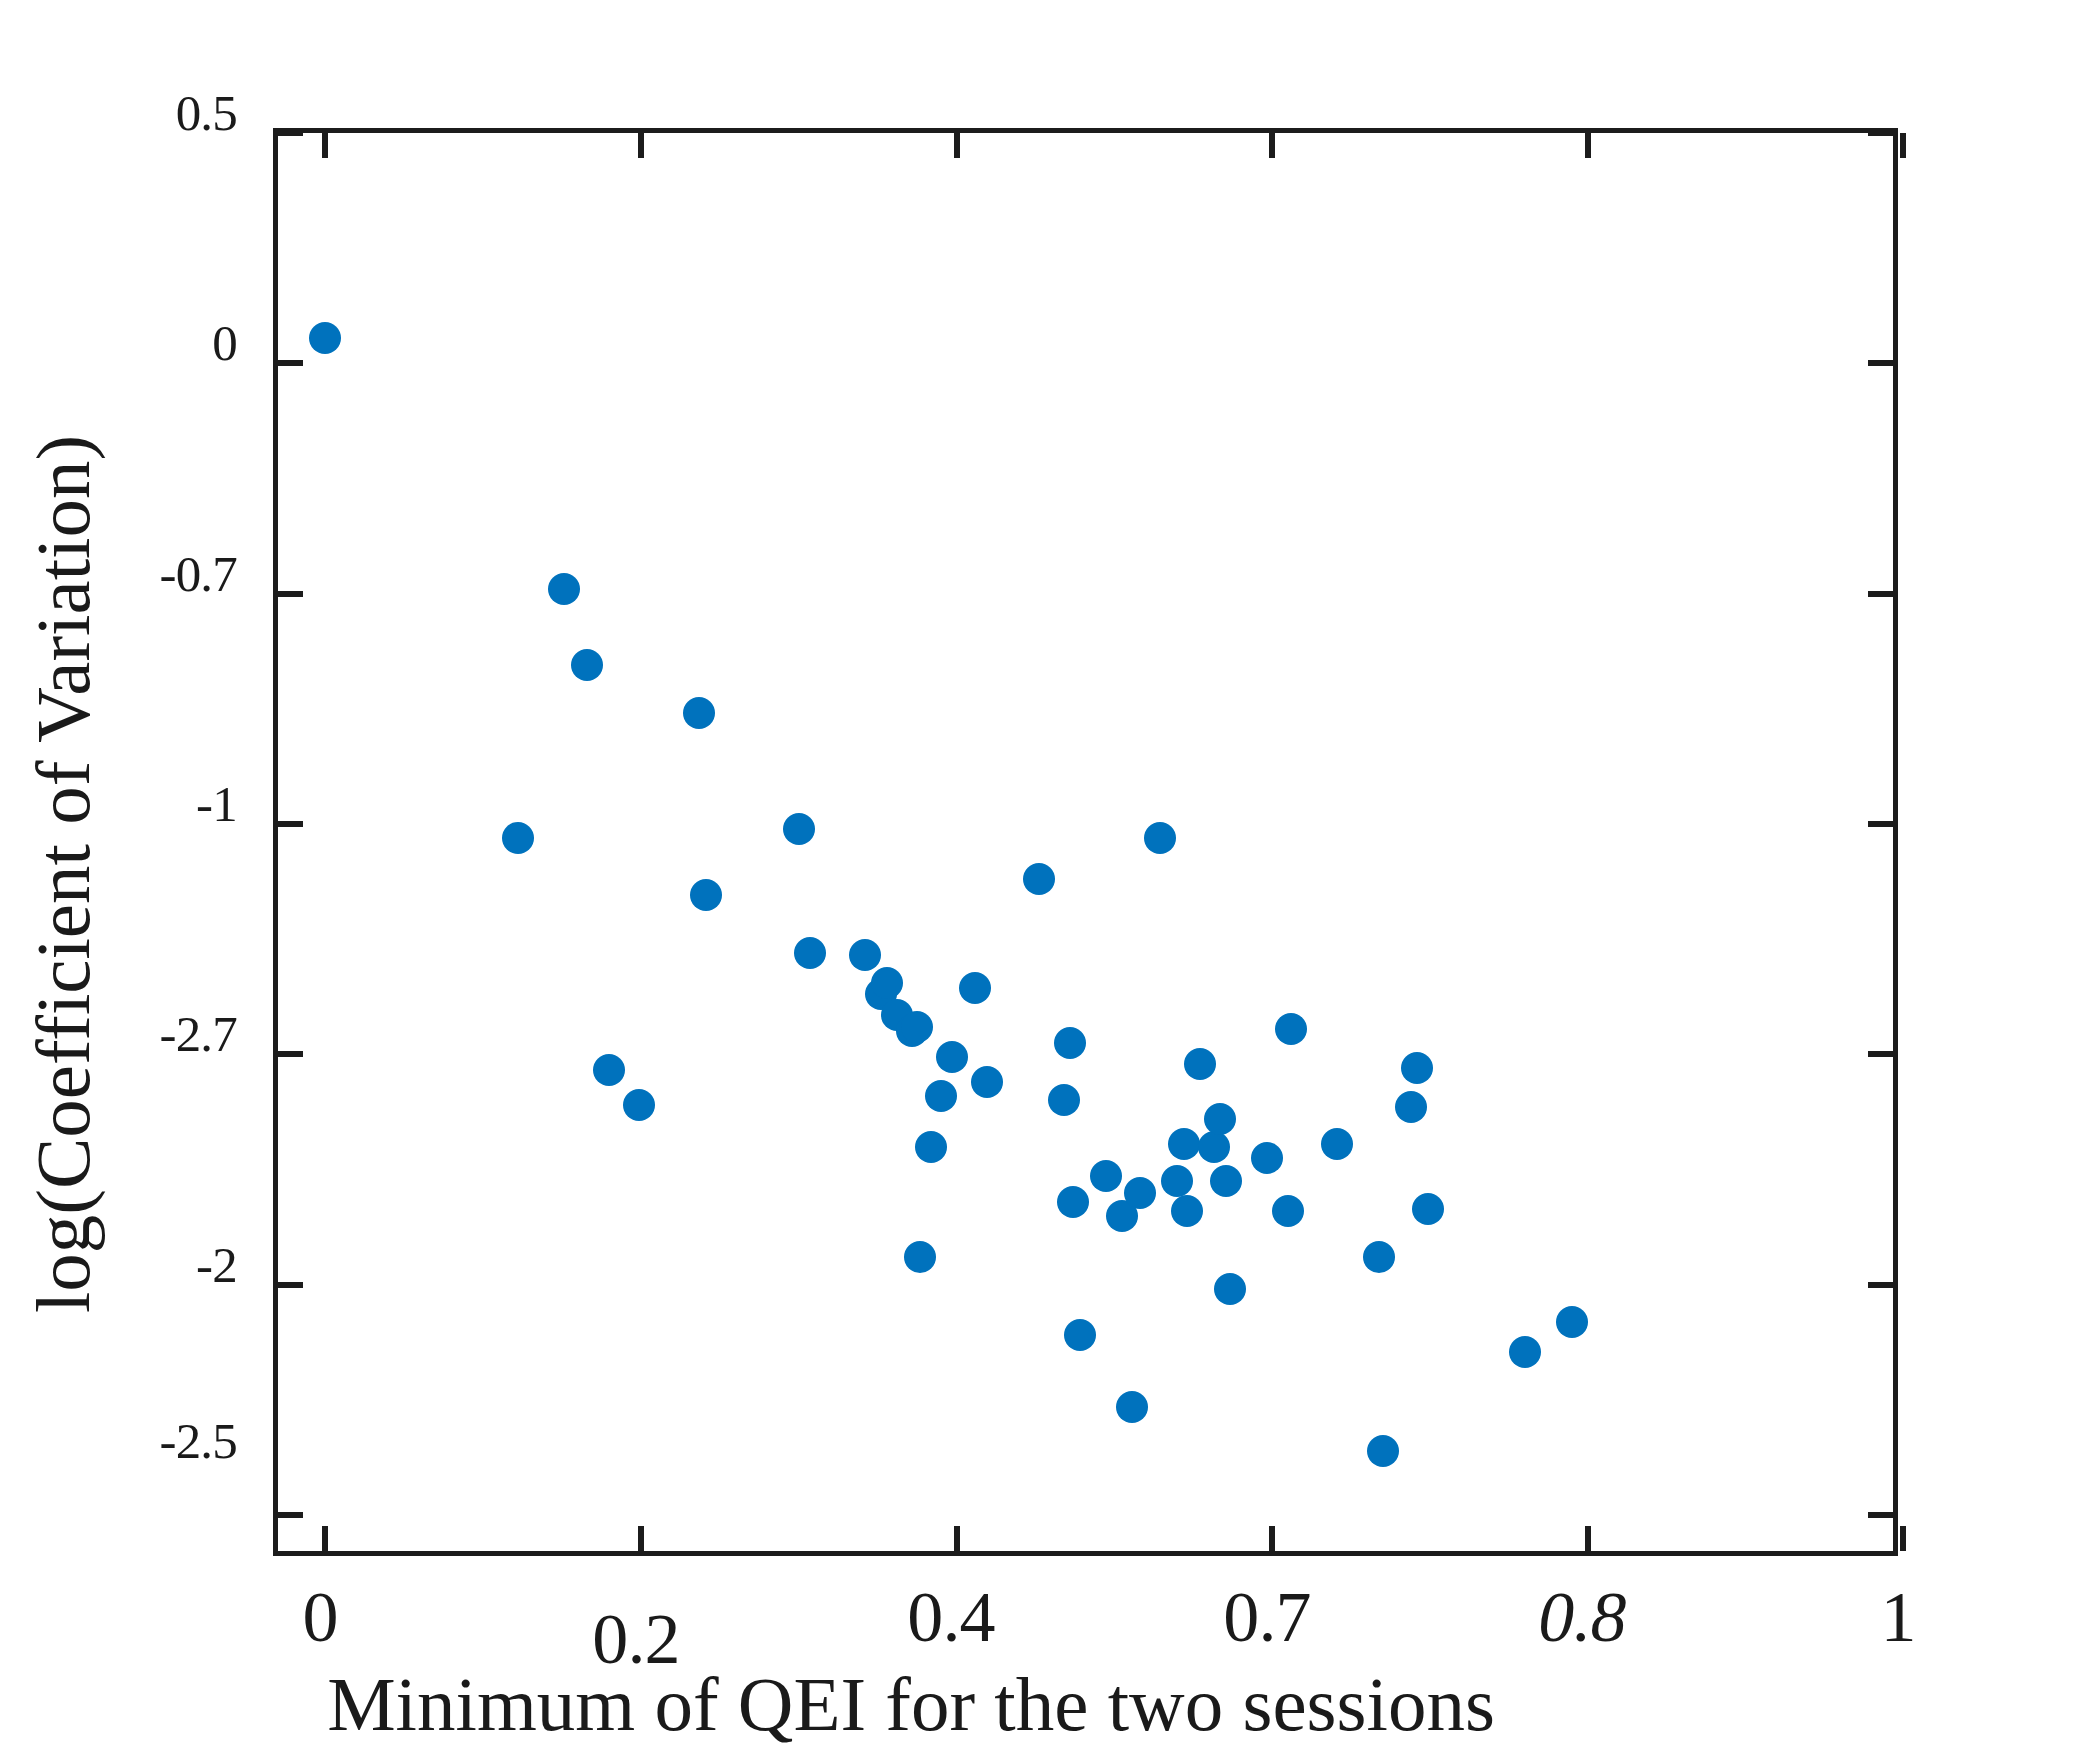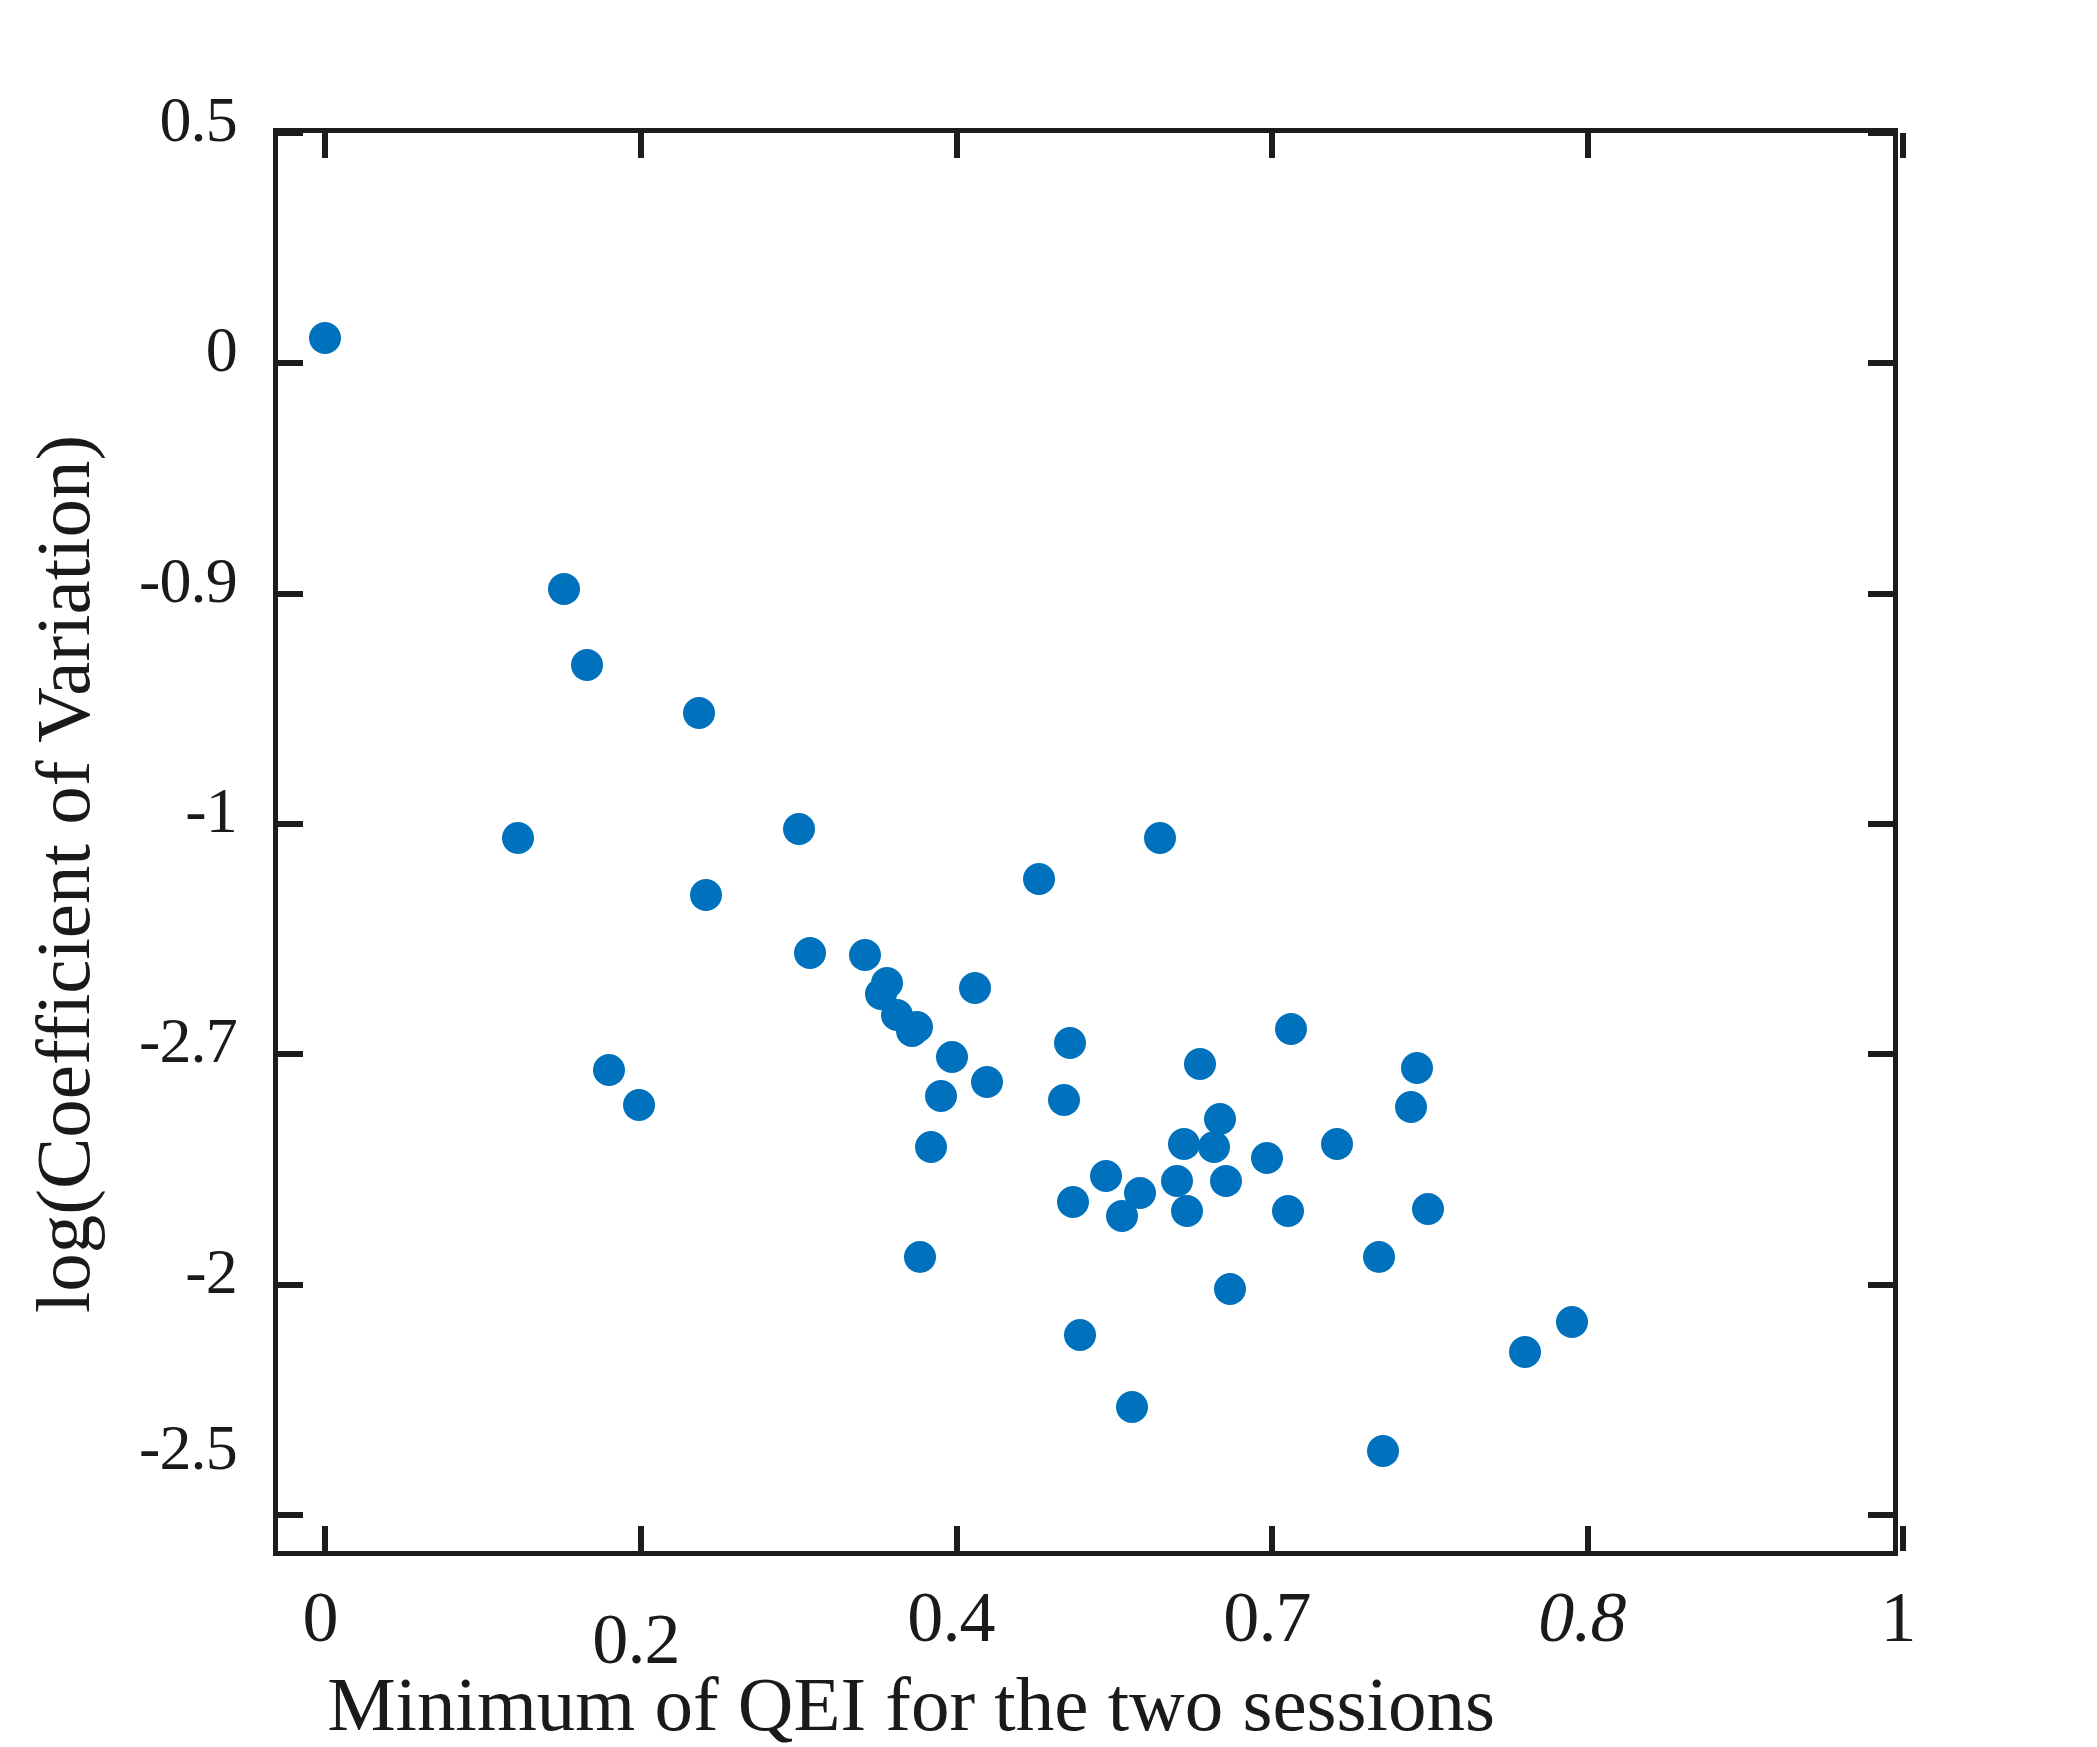--- a/index.html
+++ b/index.html
@@ -62,21 +62,21 @@
   .tick-x.top {
     bottom: auto;
     top: 0px;
   }
 
   
   .ylabel-tick {
     position: absolute;
     right: 1861px;           
     text-align: right;
-    font-size: 64px;
+    font-size: 51px;
     line-height: 1;
     letter-spacing: -0.8px;
     white-space: nowrap;
     color: #1a1a1a;
   }
   .xlabel-tick {
     position: absolute;
     top: 1581px;
     font-size: 72px;
     line-height: 1;
@@ -133,21 +133,21 @@
 <body>
 
 <div id="figure">
 
   <div id="y-axis-title-wrap">
     <div id="y-axis-title">log(Coefficient of Variation)</div>
   </div>
 
   <div class="ylabel-tick" id="ytl-0" style="top: 88px;">0.5</div>
   <div class="ylabel-tick" id="ytl-1" style="top: 318px;">0</div>
-  <div class="ylabel-tick" id="ytl-2" style="top: 549px;">-0.9</div>
+  <div class="ylabel-tick" id="ytl-2" style="top: 549px;">-0.7</div>
   <div class="ylabel-tick" id="ytl-3" style="top: 779px;">-1</div>
   <div class="ylabel-tick" id="ytl-4" style="top: 1009px;">-2.7</div>
   <div class="ylabel-tick" id="ytl-5" style="top: 1240px;">-2</div>
   <div class="ylabel-tick" id="ytl-6" style="top: 1416px;">-2.5</div>
 
   <div class="xlabel-tick" id="xtl-0" style="left: 320px;">0</div>
   <div class="xlabel-tick" id="xtl-1" style="left: 636px; margin-top: 22px;">0.2</div>
   <div class="xlabel-tick" id="xtl-2" style="left: 951px;">0.4</div>
   <div class="xlabel-tick" id="xtl-3" style="left: 1267px;">0.7</div>
   <div class="xlabel-tick" id="xtl-4" style="left: 1582px; font-style: italic;">0.8</div>

